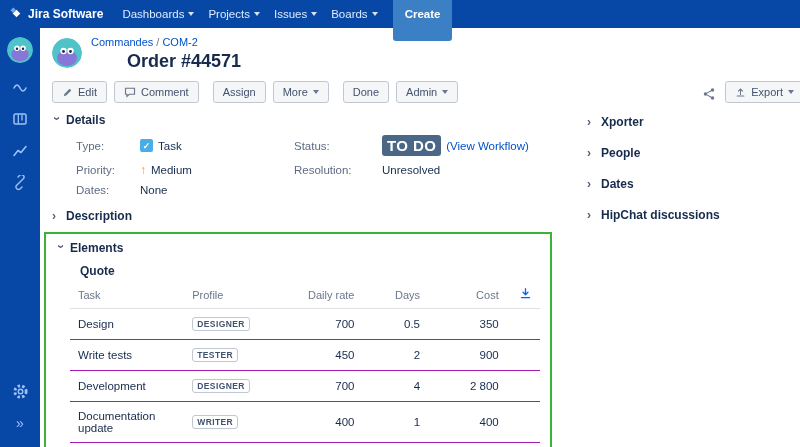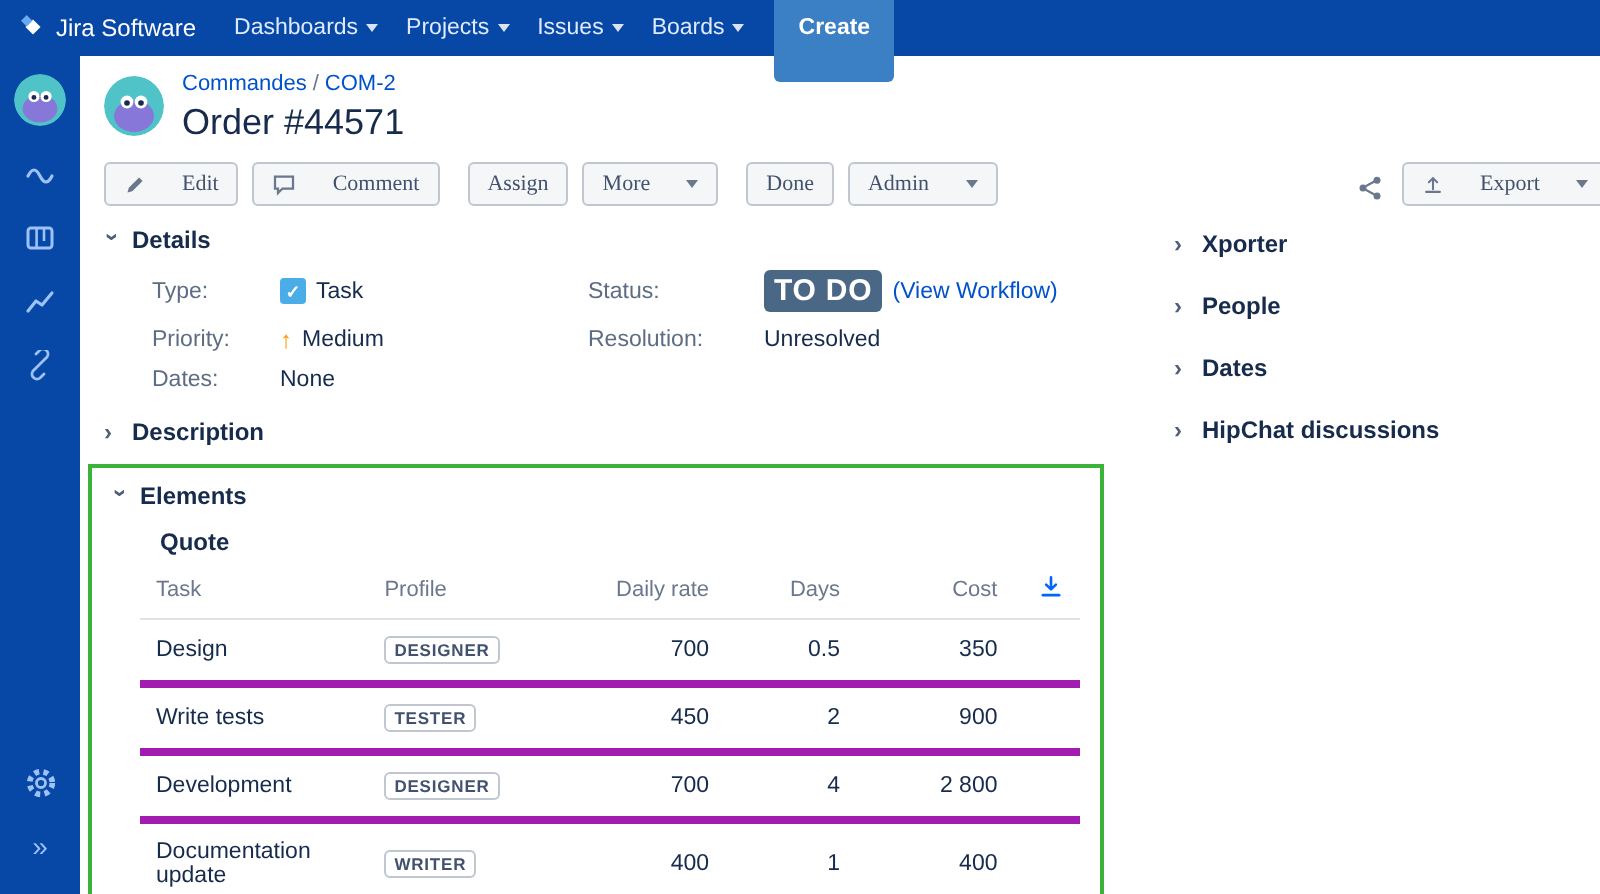--- a/index.html
+++ b/index.html
@@ -9,21 +9,21 @@
     background:#fff; color:#172b4d;
     position:relative; overflow:hidden;
   }
 
   
   .navbar {
     position:absolute; top:0; left:0; width:800px; height:28px;
     background:#0747a6; display:flex; align-items:center;
     padding:0 10px; z-index:20; color:#fff;
   }
-  .nav-logo { display:flex; align-items:flex-start; gap:5px; font-size:12px; font-weight:normal; margin-right:12px; white-space:nowrap; }
+  .nav-logo { display:flex; align-items:flex-start; gap:5px; font-size:12px; font-weight:bold; margin-right:12px; white-space:nowrap; }
   .nav-item { font-size:11.5px; color:#deebff; padding:0 7px; display:flex; align-items:center; gap:4px; cursor:pointer; white-space:nowrap; }
   .caret { width:0; height:0; border-left:3px solid transparent; border-right:3px solid transparent; border-top:4px solid rgba(255,255,255,.85); }
   .create-btn {
     background:#3b7fc4; color:#fff; font-size:11.5px; font-weight:bold;
     border:none; border-radius:3px; padding:21px 12px; margin-left:8px; cursor:pointer;
     font-family:"Liberation Sans", sans-serif;
   }
   .nav-right { margin-left:auto; display:flex; align-items:center; gap:11px; }
   .search-box {
     display:flex; align-items:center; gap:4px;
@@ -59,28 +59,28 @@
   .expand-glyph { font-size:14px; color:#9ec2f7; line-height:1; }
 
   
   .content { position:absolute; top:28px; left:40px; width:776px; height:419px; background:#fff; padding:8px 12px 0 12px; }
 
   .issue-head { display:flex; gap:9px; align-items:flex-start; }
   .issue-avatar { width:30px; height:30px; border-radius:50%; overflow:hidden; margin-top:2px; }
   .bc { font-size:11px; color:#6b778c; }
   .bc a { color:#0052cc; text-decoration:none; cursor:pointer; }
   .bc .sep { margin:0 3px; color:#6b778c; }
-  .page-title { font-size:18px; font-weight:normal; color:#172b4d; margin-top:3px; }
+  .page-title { font-size:18px; font-weight:bold; color:#172b4d; margin-top:3px;margin-left:36px; }
 
   .toolbar { display:flex; align-items:center; margin-top:9px; }
   .btn {
-    display:inline-flex; align-items:center; gap:18px;
+    display:inline-flex; align-items:center; gap:5px;
     background:#f5f6f7; border:1px solid #c1c7d0; border-radius:3px;
     color:#42526e; font-size:11px; height:22px; padding:0 9px;
-    cursor:pointer; white-space:nowrap; font-family:Liberation Serif, serif;
+    cursor:pointer; white-space:nowrap; font-family:Liberation Sans, sans-serif;
   }
   .btn .caret { border-top-color:#6b778c; }
   .btn-gap { width:7px; }
   .toolbar-right { margin-left:auto; display:flex; align-items:flex-end; gap:7px; }
   .icon-btn { background:none; border:none; color:#42526e; cursor:pointer; display:flex; align-items:center; padding:2px; }
 
   .cols { display:flex; margin-top:10px; }
   .left-col { width:505px; flex:none; }
   .right-col { flex:1; padding-left:30px; padding-top:2px; }
 
@@ -115,21 +115,21 @@
     width:508px; padding:7px 10px 7px 10px; background:#fff;
   }
   .quote-title { font-size:12px; font-weight:bold; color:#172b4d; margin:9px 0 0 24px; }
   .elements-table { width:calc(100% - 14px); margin:4px 0 0 14px; border-collapse:collapse; }
   .elements-table th {
     font-size:11px; color:#6b778c; font-weight:normal; text-align:left;
     padding:5px 8px 6px 8px; border-bottom:1px solid #dfe1e6;
   }
   .elements-table td {
     font-size:11.5px; color:#172b4d; padding:8px 8px;
-    border-bottom:4px solid #a21caf;
+    border-bottom:1px solid #a21caf;
   }
   .elements-table .num { text-align:right; }
   .elements-table .icon-col { width:34px; text-align:right; }
   .elements-table col.c-task { width:118px; }
   .elements-table col.c-profile { width:104px; }
   .elements-table col.c-rate { width:86px; }
   .elements-table col.c-days { width:70px; }
   .elements-table col.c-cost { width:86px; }
   .lozenge-subtle {
     display:inline-block; border:1px solid #c1c7d0; color:#42526e; background:#fff;

